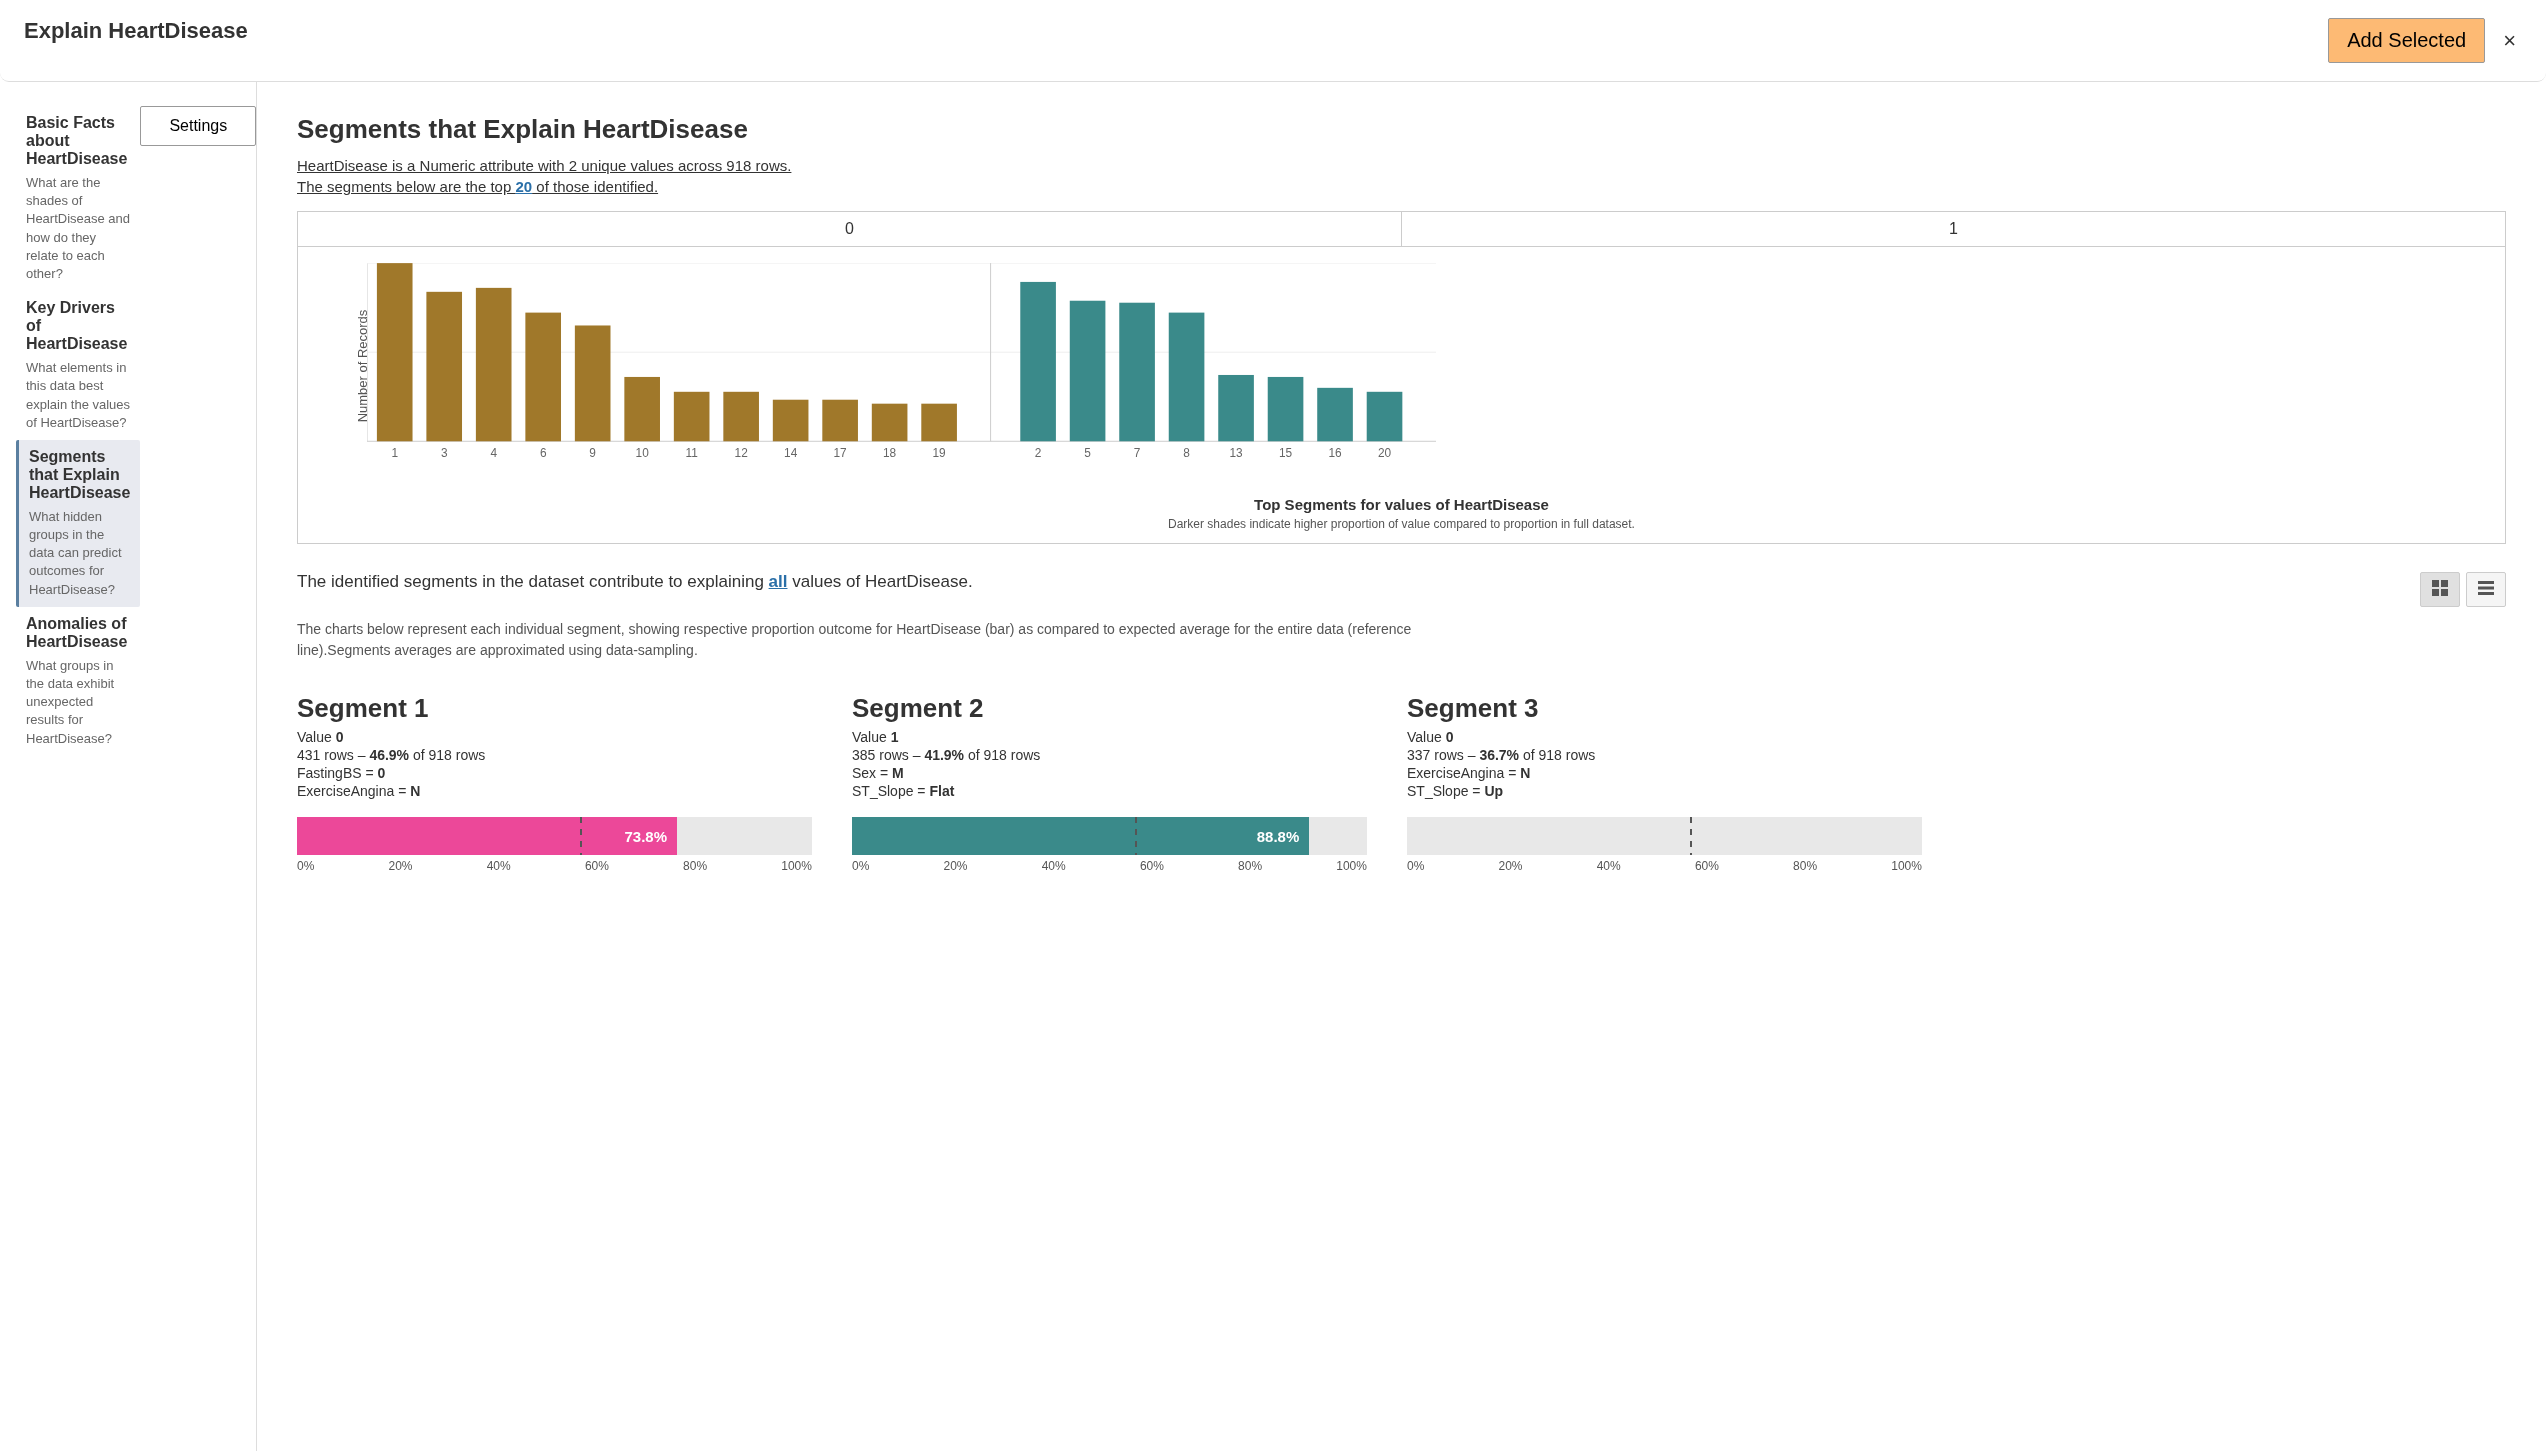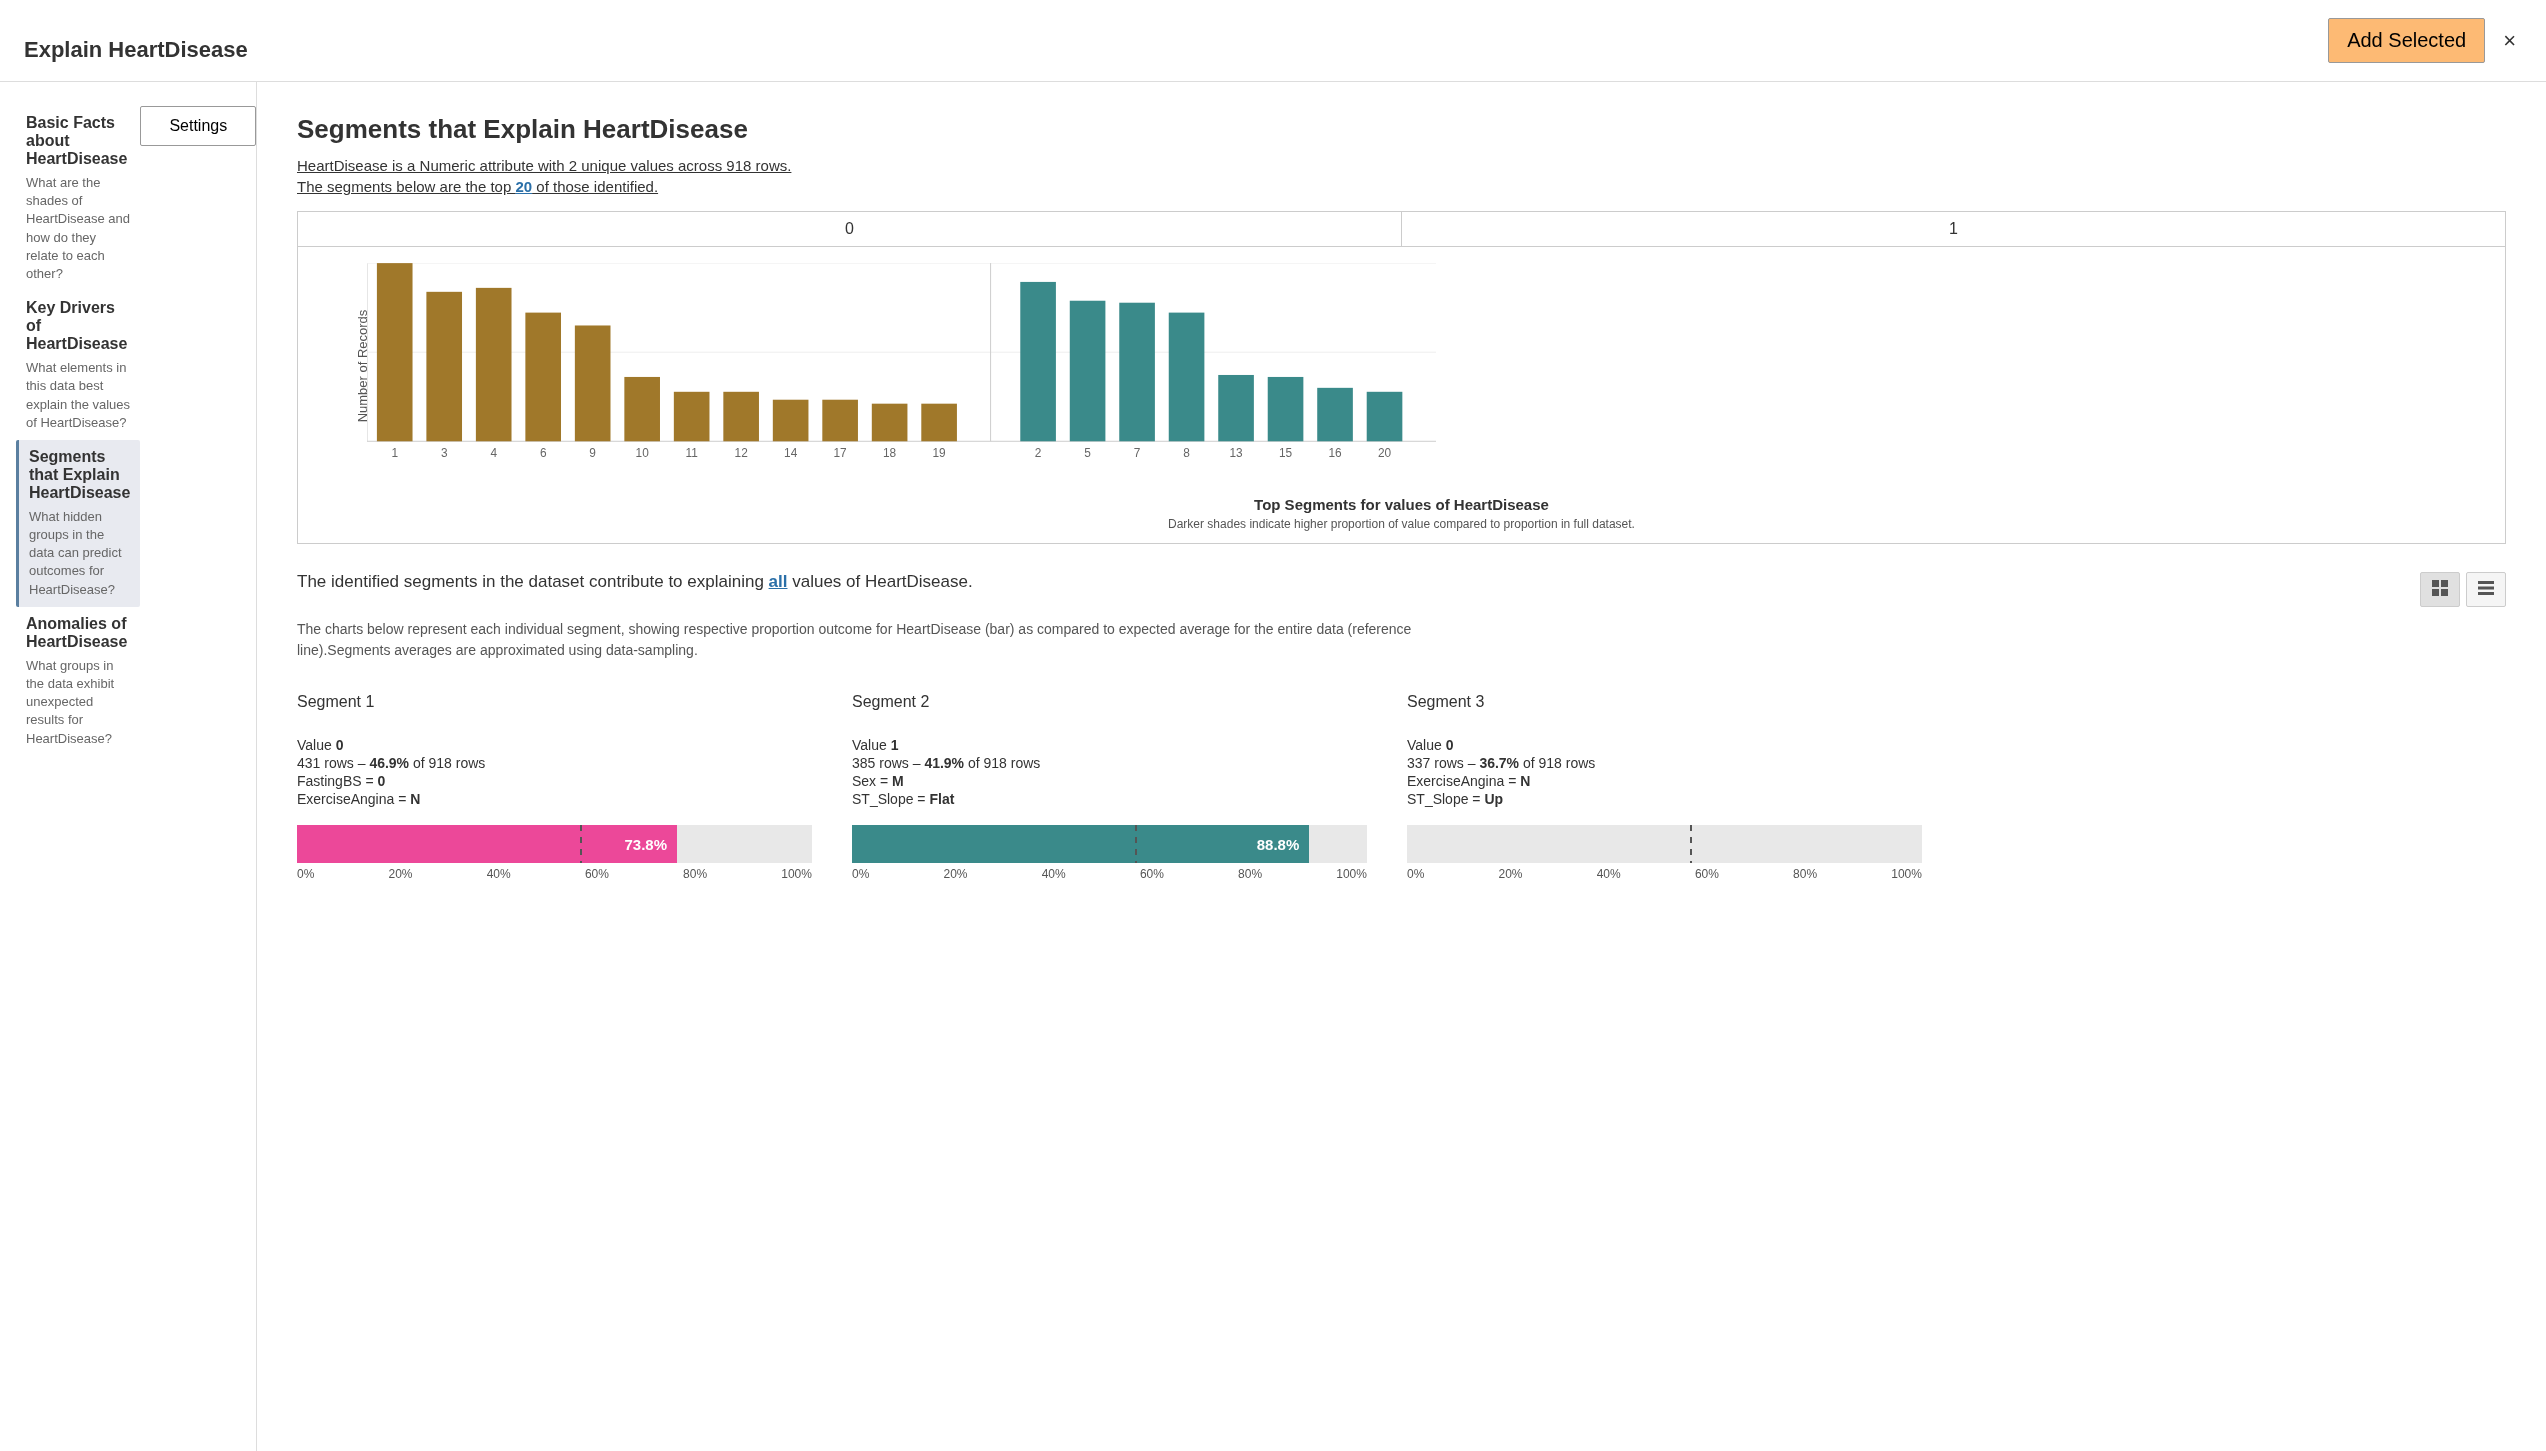--- a/index.html
+++ b/index.html
@@ -1,20 +1,20 @@
 <!DOCTYPE html>
 <html><head>
   <meta charset="utf-8">
   <style>
     * { box-sizing: border-box; margin: 0; padding: 0; }
     body { font-family: Arial, sans-serif; font-size: 13px; color: #333; background: #fff; width: 2546px; height: 1451px; overflow: hidden; }
 
     .app-container { display: flex; flex-direction: column; height: 100%; }
 
-    .top-bar { display: flex; justify-content: space-between; align-items: flex-end; padding: 18px 24px; border-bottom: 1px solid #ddd; background: #fff; }
+    .top-bar { display: flex; justify-content: space-between; align-items: flex-start; padding: 18px 24px; border-bottom: 1px solid #ddd; background: #fff; border-radius: 9px; }
     .app-title { font-size: 22px; font-weight: 600; color: #333; }
     .top-bar-actions { display: flex; align-items: center; gap: 12px; }
     .add-selected-btn { border: 1px solid #999; background: #fdba74; padding: 10px 18px; font-size: 20px; cursor: pointer; border-radius: 2px; }
     .close-btn { background: none; border: none; font-size: 22px; cursor: pointer; color: #333; padding: 6px; }
 
     .main-content { display: flex; flex: 1; overflow: hidden; }
 
     
     .sidebar { width: 257px; min-width: 257px; border-right: 1px solid #ddd; padding: 24px 16px; display: flex; flex-direction: row; justify-content: space-between; background: #fff; }
     .sidebar-nav { display: flex; flex-direction: column; gap: 32px; }
@@ -43,21 +43,21 @@
     
     .segments-intro { font-size: 17px; color: #333; margin-bottom: 10px; }
     .segments-desc-small { font-size: 14px; color: #555; line-height: 1.5; margin-bottom: 20px; max-width: 1188px; }
     .view-toggle { display: flex; gap: 6px; float: right; margin-top: -24px; }
     .view-btn { border: 1px solid #ccc; background: #f5f5f5; padding: 6px 10px; cursor: pointer; font-size: 14px; border-radius: 2px; }
     .view-btn.active { background: #e0e0e0; }
 
     
     .segments-grid { display: flex; gap: 40px; margin-top: 32px; flex-wrap: wrap; }
     .segment-card { width: 515px; }
-    .segment-card-title { font-size: 16px; font-weight: 400; margin-bottom: 26px; }
+    .segment-card-title { font-size: 26px; font-weight: 700; margin-bottom: 5px; }
     .segment-detail { font-size: 14px; color: #333; margin-bottom: 2px; }
     .segment-detail span { font-weight: 700; }
     .segment-bar-area { margin-top: 18px; }
     .segment-bar-track { background: #e8e8e8; height: 38px; position: relative; border-radius: 0; }
     .segment-bar-fill-golden { background: #ec4899; height: 100%; display: flex; align-items: center; justify-content: flex-end; padding-right: 10px; color: #fff; font-size: 15px; font-weight: 600; }
     .segment-bar-fill-teal { background: #3a8a8a; height: 100%; display: flex; align-items: center; justify-content: flex-end; padding-right: 10px; color: #fff; font-size: 15px; font-weight: 600; }
     .dashed-line { position: absolute; top: 0; height: 100%; width: 2px; background: repeating-linear-gradient(to bottom, #555 0, #555 6px, transparent 6px, transparent 12px); }
     .segment-bar-axis { display: flex; justify-content: space-between; margin-top: 4px; font-size: 12px; color: #555; }
   </style>
 </head>

